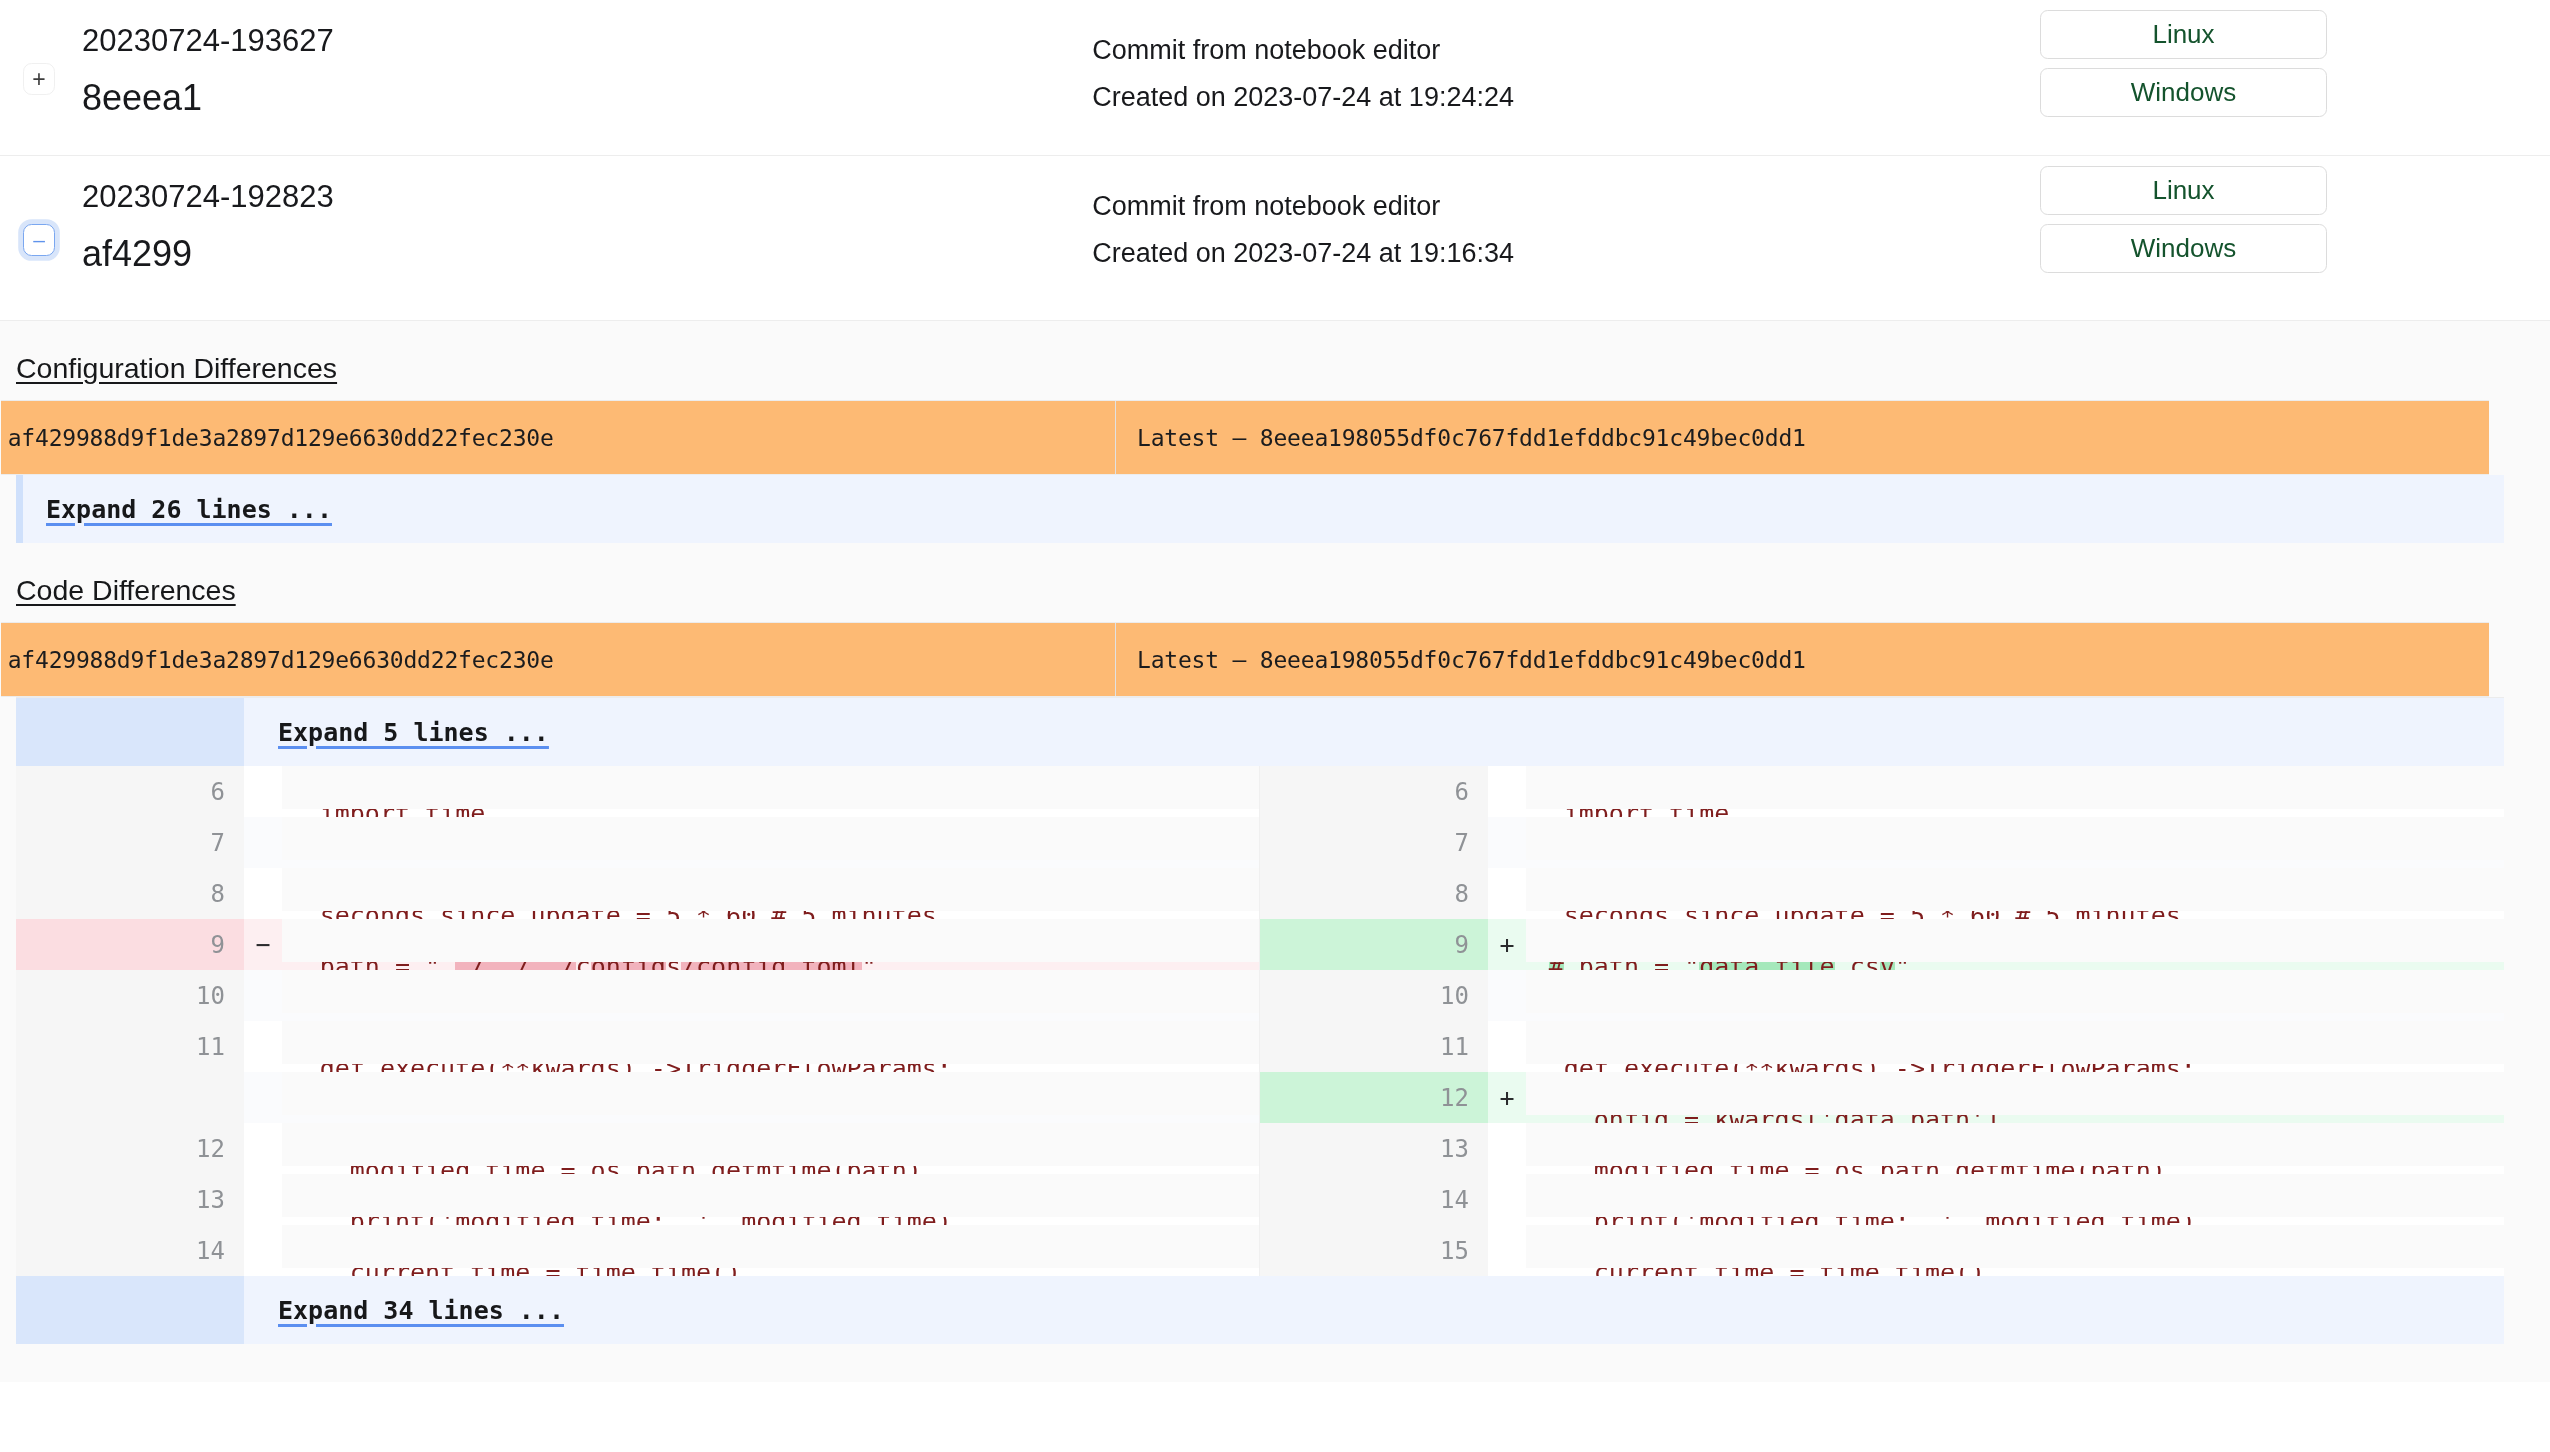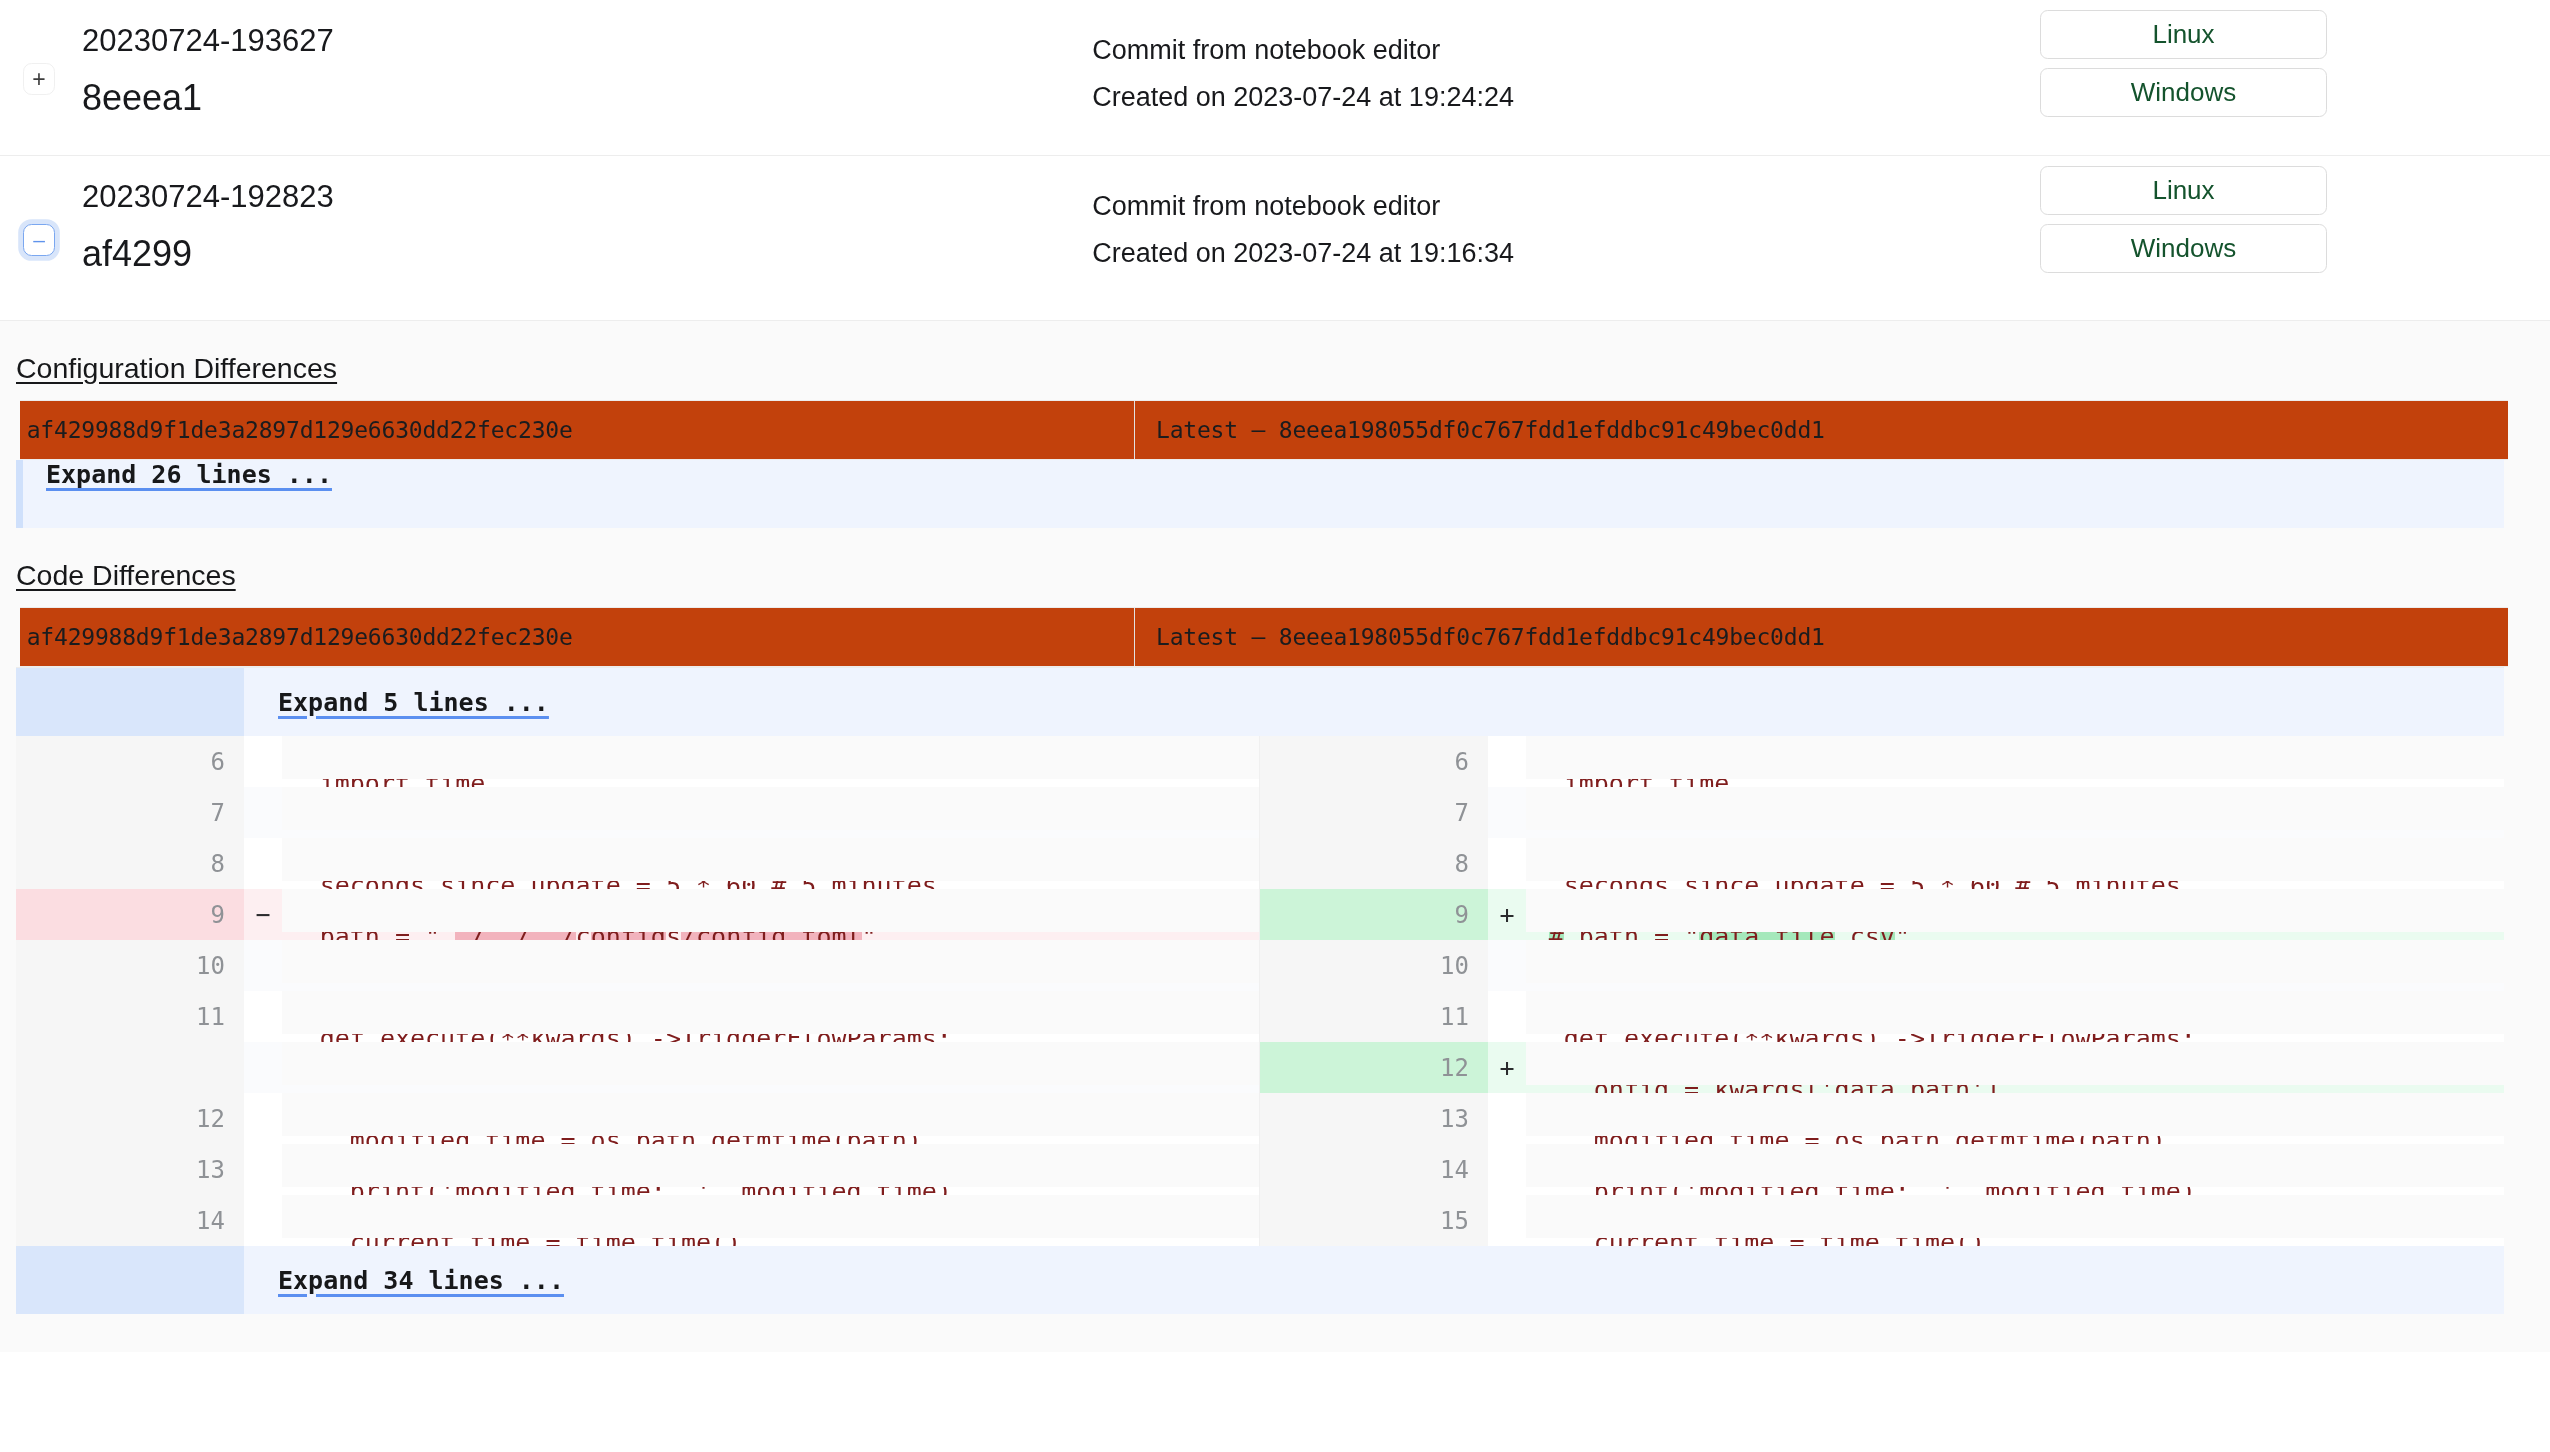--- a/index.html
+++ b/index.html
@@ -95,25 +95,25 @@
     text-underline-offset: 3.8px;
     font-family: "Liberation Sans", sans-serif;
     padding-left: 16px;
     display: inline-block;
   }
   .section-title-wrap { padding-top: 31px; padding-bottom: 15px; }
 
   .hash-header {
     display: flex;
     width: 2488px;
-    margin-left: 20px;
-    background: #c2410c;
+    margin-left: 1px;
+    background: #fdba74;
     border-top: 1px solid #ececec;
     border-bottom: 1px solid #ececec;
-    height: 60px;
+    height: 75px;
   }
   .hash-header .hh-left {
     width: 1115px;
     border-right: 1px solid #e2e2e2;
     display: flex; align-items: center;
     padding-left: 6.7px;
   }
   .hash-header .hh-right {
     flex: 1;
     display: flex; align-items: center;
@@ -125,21 +125,21 @@
     color: #1b1c1e;
     letter-spacing: -0.2px;
   }
 
   
   .expand-bar-config {
     width: 2488px;
     margin-left: 16px;
     background: #eff4fe;
     height: 68px;
-    display: flex; 
+    display: flex; align-items: center;
     padding-left: 23px;
     border-left: 7.6px solid #cfe0fb;
   }
   .expand-link {
     font-family: "DejaVu Sans Mono", monospace;
     font-size: 25px;
     font-weight: bold;
     color: #17181a;
     text-decoration: underline;
     text-decoration-color: #5b8ff0;

